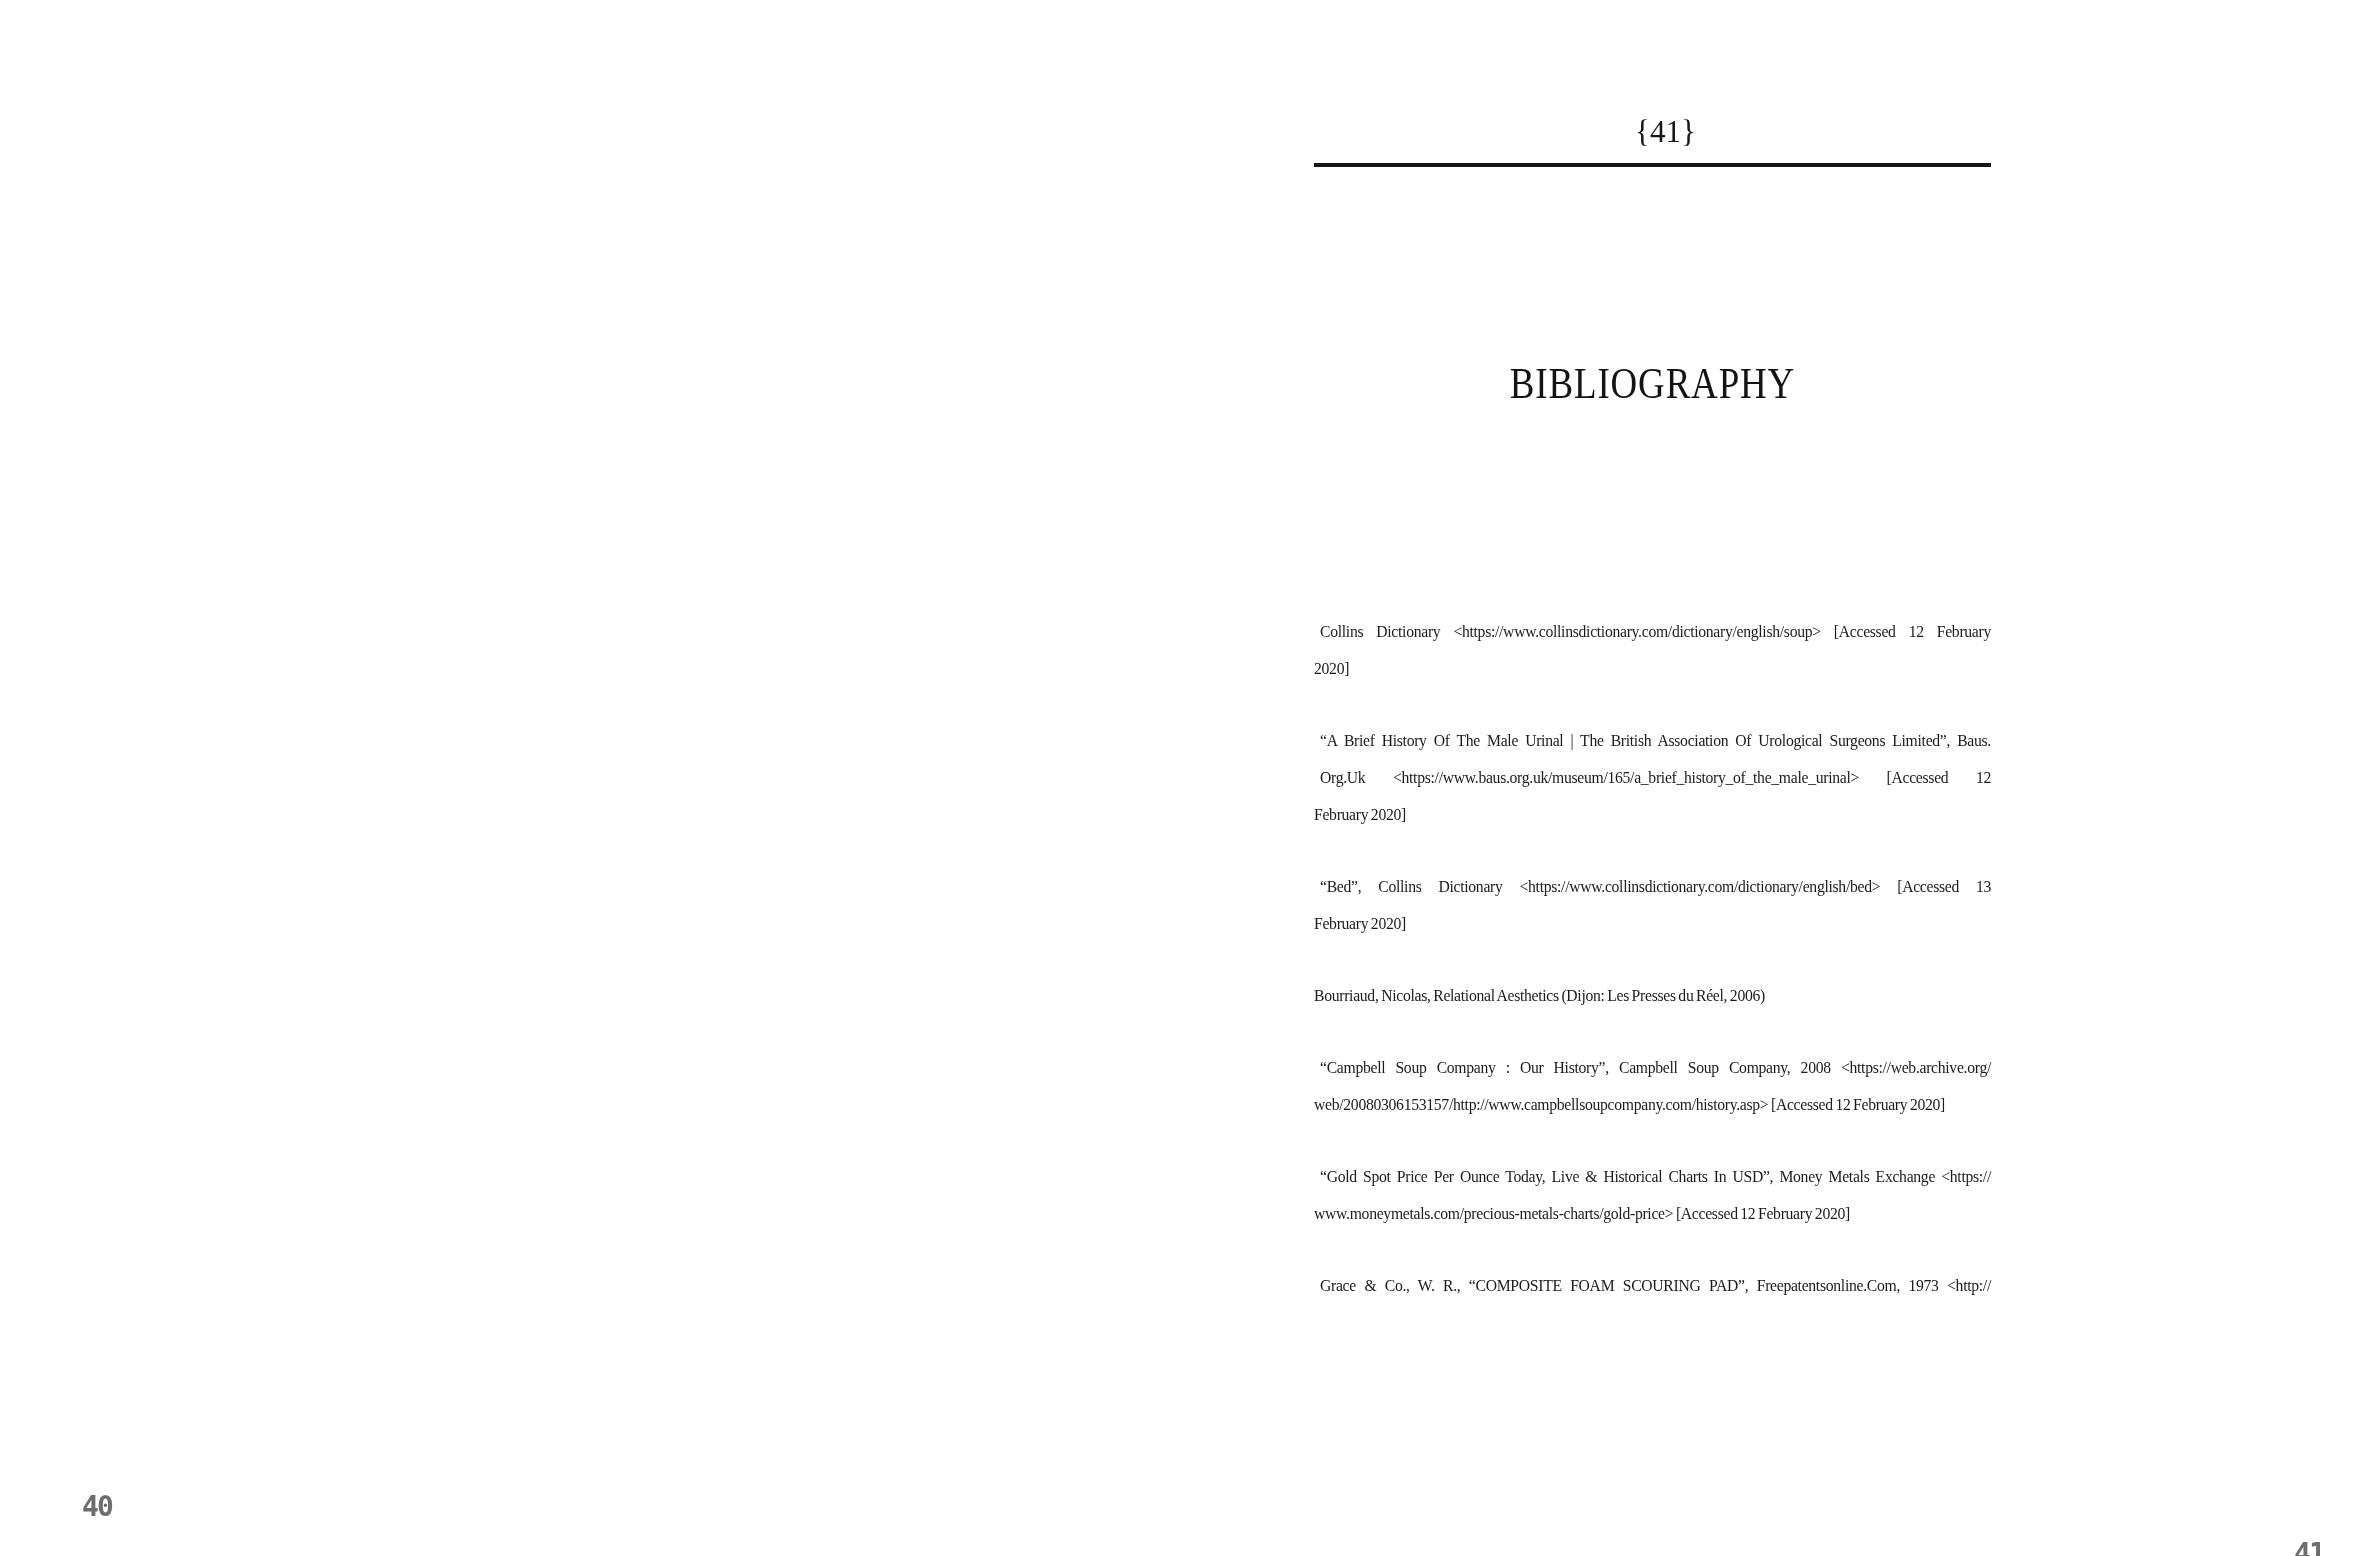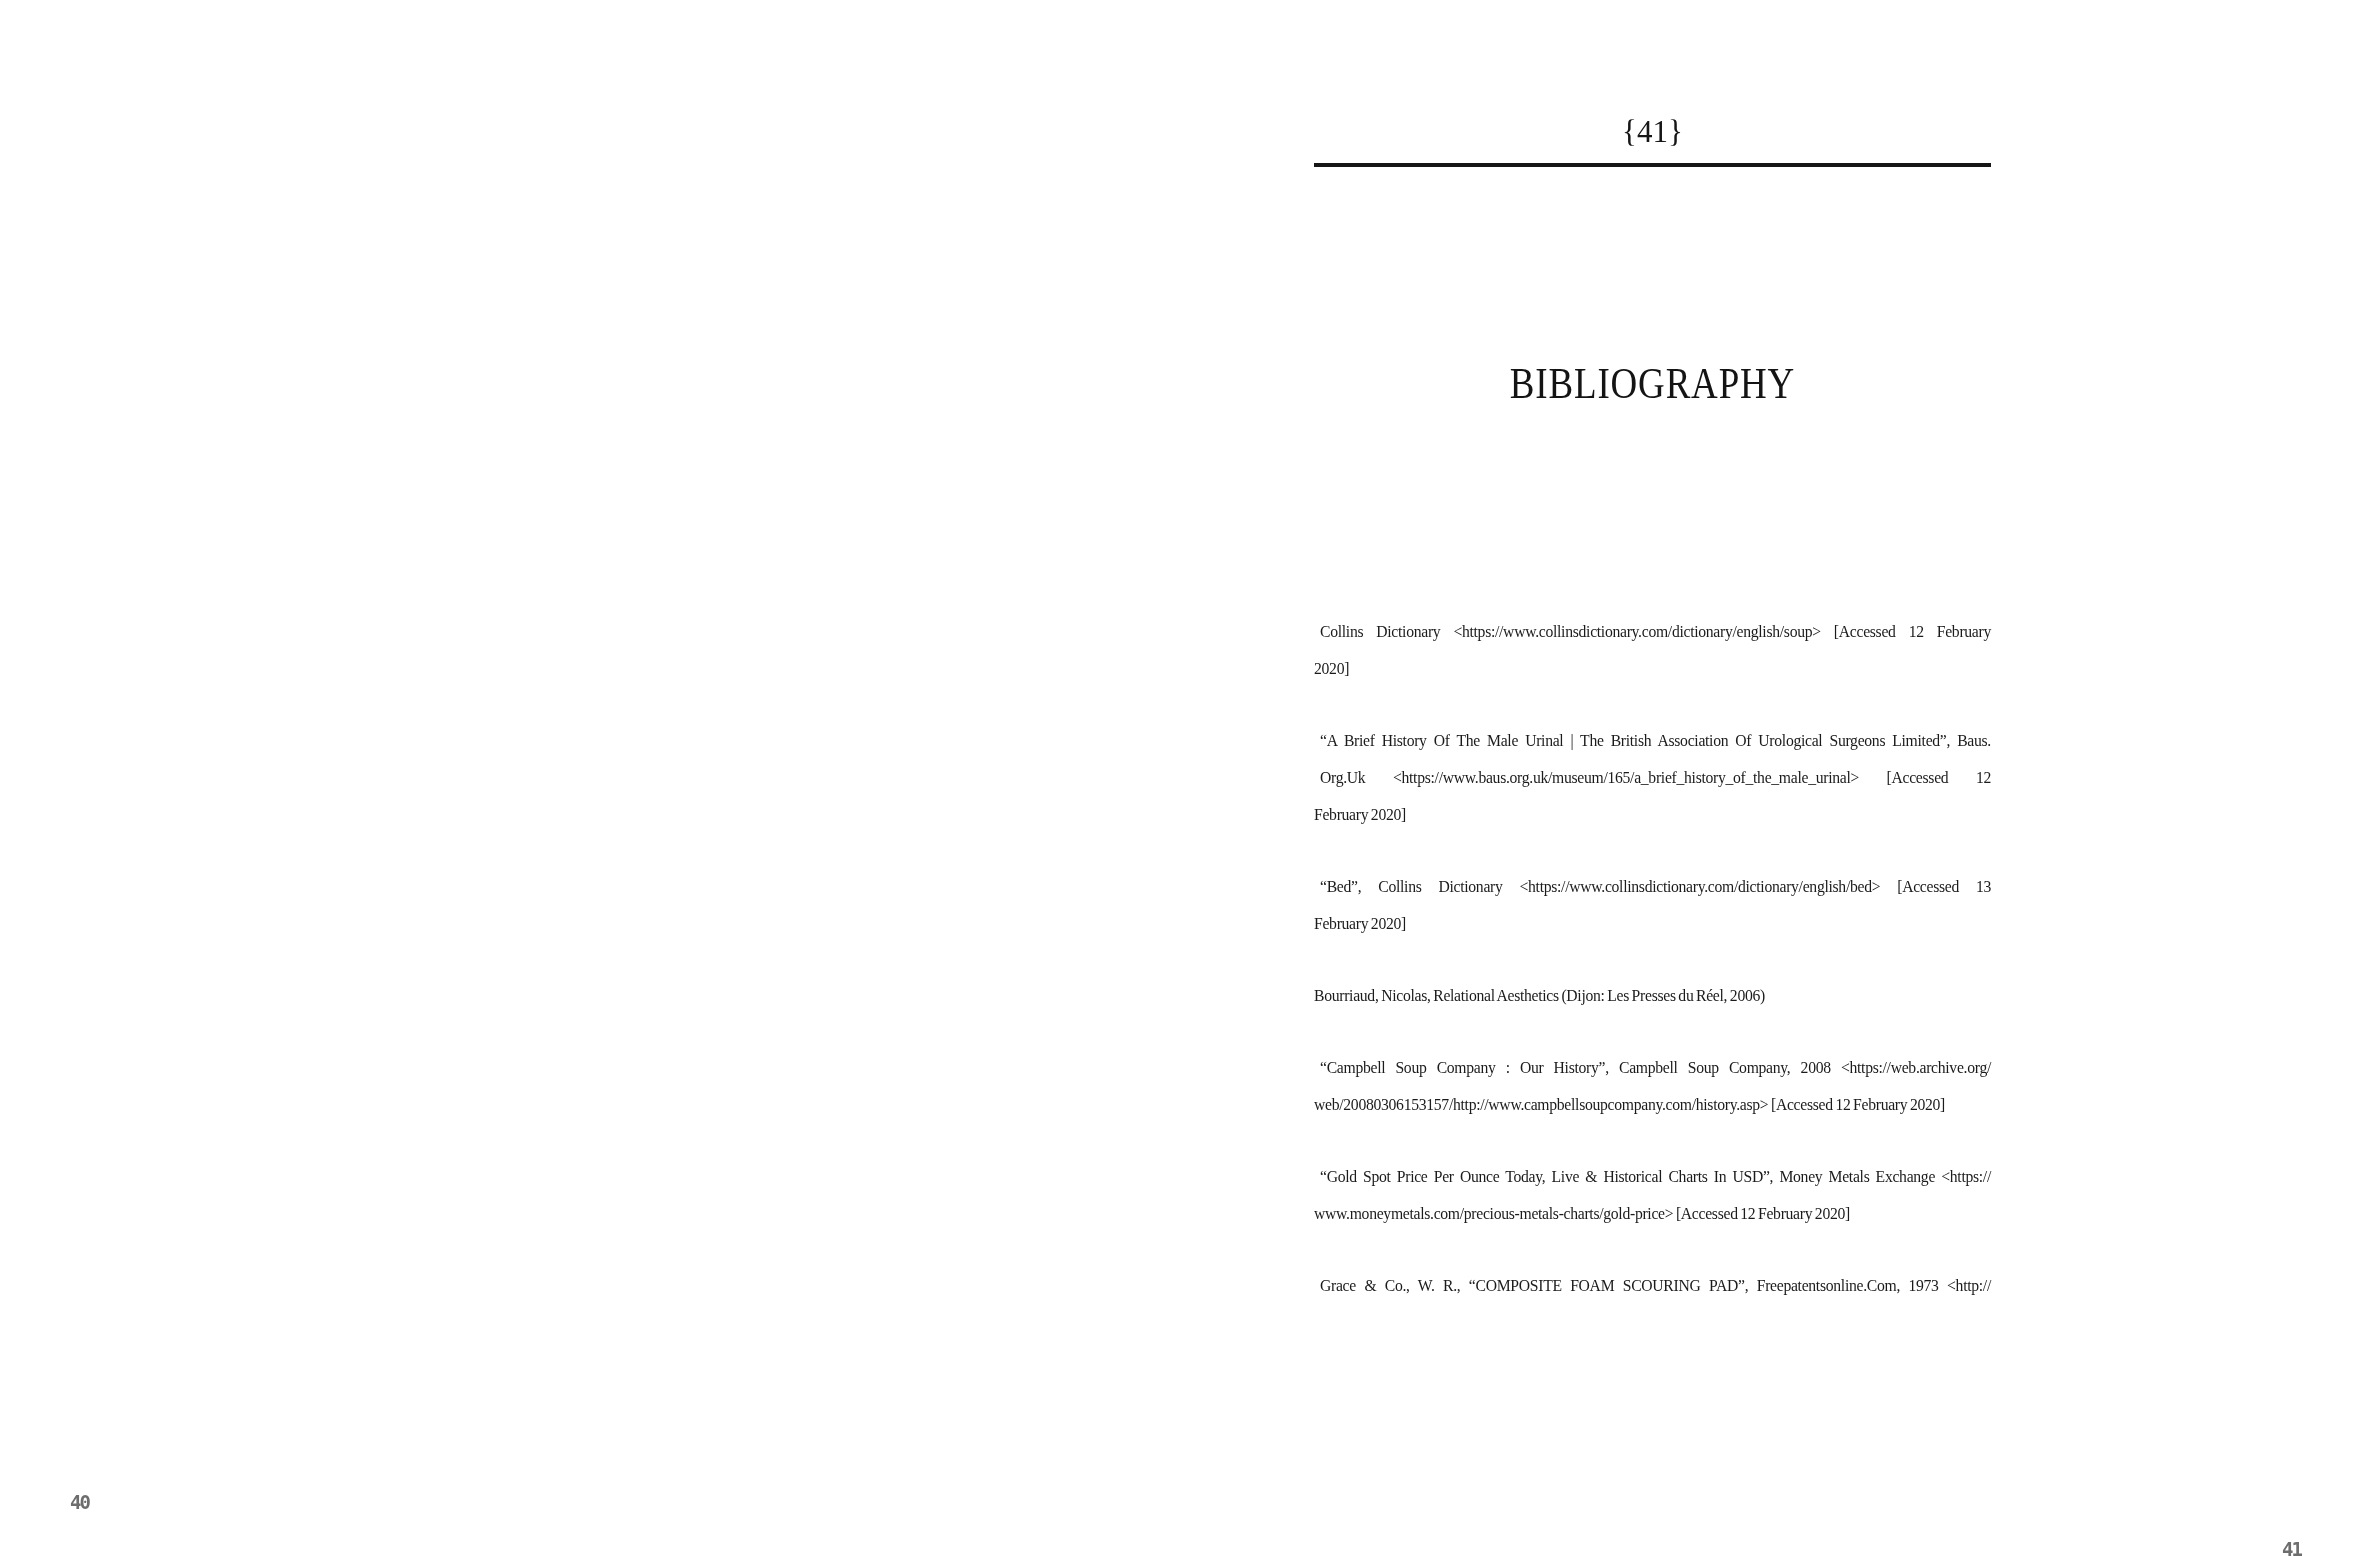--- a/index.html
+++ b/index.html
@@ -17,21 +17,21 @@
     position: absolute;
     left: 1314px;
     top: 0;
     width: 677px;
     height: 1557px;
   }
 
   .running-head {
     position: absolute;
     top: 116px;
-    left: 0;
+    left: 13px;
     width: 100%;
     text-align: center;
     font-size: 31px;
     line-height: 1;
     color: #161616;
   }
 
   .header-rule {
     position: absolute;
     top: 163px;
@@ -81,24 +81,25 @@
     white-space: normal;
     text-align: justify;
     text-align-last: justify;
     margin-left: 6px;
   }
 
   .folio {
     position: absolute;
     font-family: "DejaVu Sans Mono", "Liberation Mono", monospace;
     font-weight: bold;
-    font-size: 19px;
+    font-size: 28px;
     line-height: 1;
     letter-spacing: -1.9px;
     color: #6d6d6d;
+    margin-left: 12px;
   }
   .folio.left  { left: 70px;  top: 1493px; }
   .folio.right { left: 2282px; top: 1540px; }
 </style>
 </head>
 <body>
 
 <div class="folio left">40</div>
 
 <div class="right-page-column">

